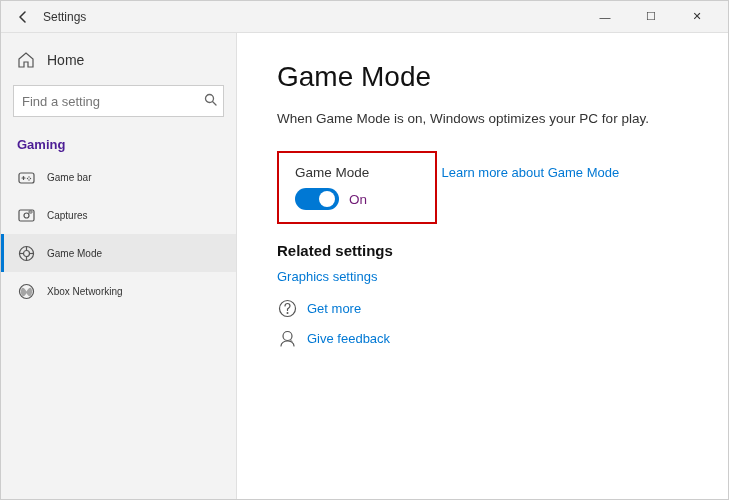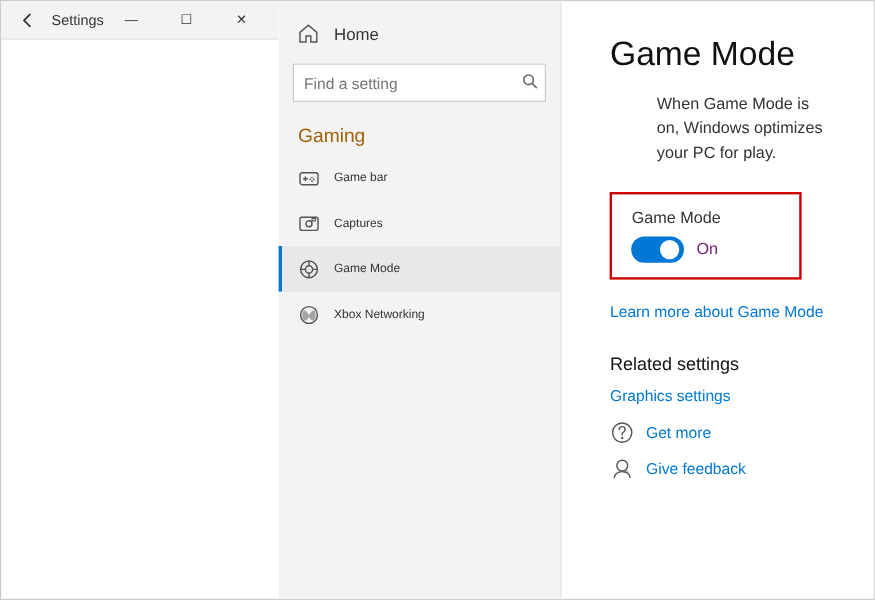--- a/index.html
+++ b/index.html
@@ -13,21 +13,21 @@
       flex-direction: column;
     }
 
     
     .window {
       width: 729px;
       height: 500px;
       background: #fff;
       border: 1px solid #ccc;
       display: flex;
-      flex-direction: row;
+      flex-direction: column;
       box-shadow: 0 2px 8px rgba(0,0,0,0.15);
     }
 
     .titlebar {
       height: 32px;
       background: #f3f3f3;
       display: flex;
       align-items: center;
       padding: 0 8px;
       border-bottom: 1px solid #e0e0e0;
@@ -118,23 +118,23 @@
       flex: 1;
       font-family: 'Segoe UI', Arial, sans-serif;
     }
 
     .sidebar-search-icon {
       color: #666;
       font-size: 13px;
     }
 
     .sidebar-section-label {
-      font-size: 16px;
-      font-weight: 400;
-      color: #a16207;
+      font-size: 13px;
+      font-weight: 700;
+      color: #4c1d95;
       padding: 8px 16px 6px 16px;
     }
 
     .sidebar-item {
       display: flex;
       align-items: center;
       padding: 10px 16px;
       cursor: pointer;
       gap: 12px;
       font-size: 10px;
@@ -179,21 +179,20 @@
       color: #111;
       margin-bottom: 16px;
     }
 
     .content-desc {
       font-size: 13.5px;
       color: #333;
       margin-bottom: 22px;
       line-height: 1.5;
       max-width: 380px;
-      margin-left: 39px;
     }
 
     
     .toggle-box {
       border: 2px solid #c00;
       padding: 12px 16px;
       display: inline-flex;
       flex-direction: column;
       gap: 8px;
       margin-bottom: 18px;
@@ -243,21 +242,21 @@
       font-size: 13px;
       color: #0078d4;
       cursor: pointer;
       text-decoration: none;
       display: inline-block;
       margin-bottom: 28px;
     }
 
     .related-settings-title {
       font-size: 15px;
-      font-weight: 400;
+      font-weight: 700;
       color: #111;
       margin-bottom: 10px;
     }
 
     .related-link {
       font-size: 13px;
       color: #0078d4;
       cursor: pointer;
       text-decoration: none;
       display: flex;

